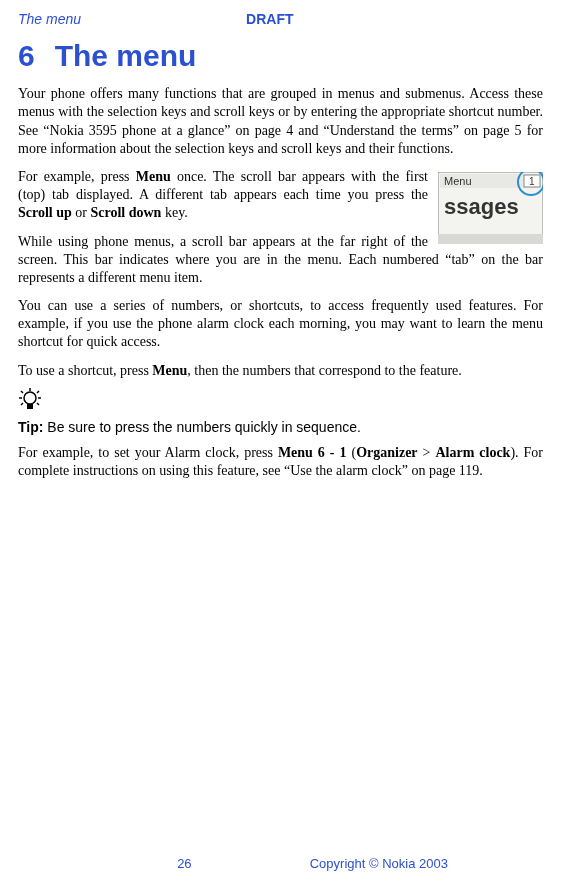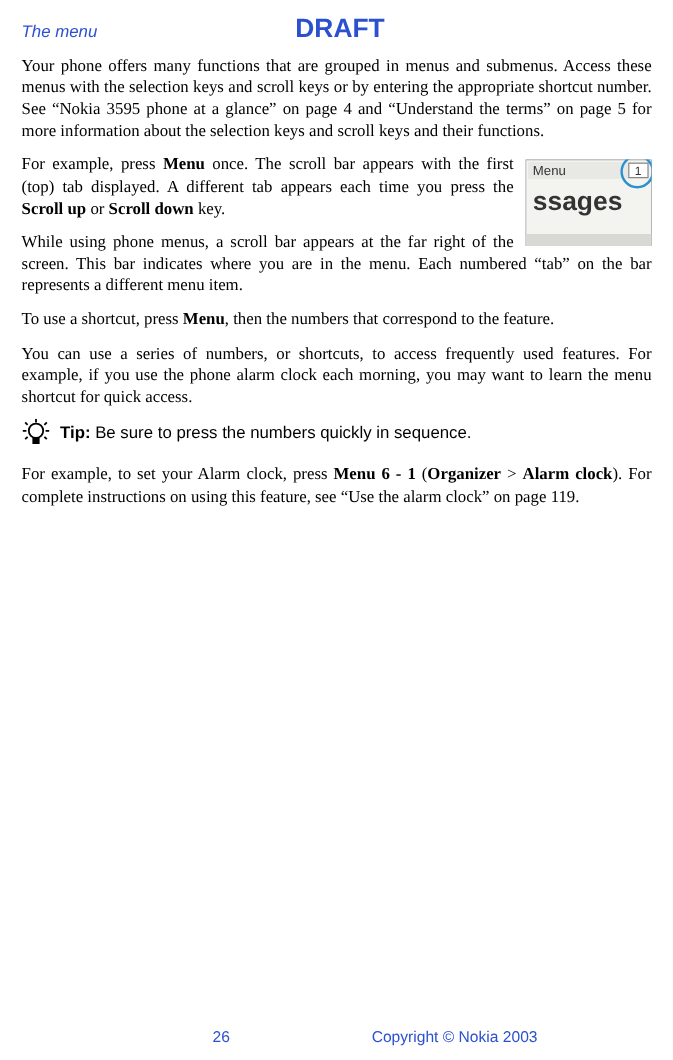--- a/index.html
+++ b/index.html
@@ -24,21 +24,21 @@
   }
   .section-label {
     color: #2b50d0;
     font-style: italic;
     font-size: 14px;
     flex: 0 0 auto;
   }
   .draft {
     color: #2b50d0;
     font-weight: bold;
-    font-size: 22px;
+    font-size: 14px;
     margin-left: 165px;
   }
   .chapter-title {
     color: #2b50d0;
     font-weight: bold;
     font-size: 30px;
     margin: 4px 0 10px 0;
   }
   .chapter-num { margin-right: 20px; }
   .body-text {
@@ -61,20 +61,21 @@
     float: right;
     margin: 4px 0 6px 10px;
     position: relative;
   }
   .phone-svg { display:block; }
   .clearfix::after { content:""; display:block; clear:both; }
   .tip-row {
     display: flex;
     align-items: flex-start;
     margin: 6px 0 8px 0;
+    flex-direction: column;
   }
   .tip-icon { flex: 0 0 auto; margin-right: 8px; margin-top: -2px; }
   .footer {
     position: absolute;
     bottom: 10px;
     left: 0;
     width: 507px;
     display: flex;
     justify-content: space-around;
     font-size: 13px;
@@ -87,20 +88,23 @@
 </head>
 <body>
 
 <div class="page">
 
   <div class="top-row">
     <span class="section-label">The menu</span>
     <span class="draft">DRAFT</span>
   </div>
 
+  <div class="chapter-title">
+    <span class="chapter-num">6</span><span>The menu</span>
+  </div>
 
   <p class="body-text">Your phone offers many functions that are grouped in menus and submenus. Access these menus with the selection keys and scroll keys or by entering the appropriate shortcut number. See “Nokia 3595 phone at a glance” on page 4 and “Understand the terms” on page 5 for more information about the selection keys and scroll keys and their functions.</p>
 
 
   <div class="clearfix">
     <div class="float-img">
       <svg class="phone-svg" width="105" height="72" viewBox="0 0 105 72">
         <rect x="0" y="0" width="105" height="72" fill="#f3f3f0" stroke="#888" stroke-width="1"></rect>
         <rect x="2" y="2" width="101" height="14" fill="#e8e8e4"></rect>
         <text x="6" y="13" font-family="Arial" font-size="11" fill="#333">Menu</text>
@@ -111,25 +115,25 @@
         <circle cx="93" cy="10" r="13" fill="none" stroke="#2b90d0" stroke-width="2"></circle>
       </svg>
     </div>
     <p class="body-text">
       <span>For example, press </span><b>Menu</b><span> once. The scroll bar appears with the first (top) tab displayed. A different tab appears each time you press the </span><b>Scroll up</b><span> or </span><b>Scroll down</b><span> key.</span>
     </p>
     <p class="body-text">While using phone menus, a scroll bar appears at the far right of the screen. This bar indicates where you are in the menu. Each numbered “tab” on the bar represents a different menu item.</p>
   </div>
 
 
+  <p class="body-text">You can use a series of numbers, or shortcuts, to access frequently used features. For example, if you use the phone alarm clock each morning, you may want to learn the menu shortcut for quick access.</p>
+
   <p class="body-text">
     <span>To use a shortcut, press </span><b>Menu</b><span>, then the numbers that correspond to the feature.</span>
   </p>
-
-  <p class="body-text">You can use a series of numbers, or shortcuts, to access frequently used features. For example, if you use the phone alarm clock each morning, you may want to learn the menu shortcut for quick access.</p>
 
   <div class="tip-row">
     <span class="tip-icon">
       <svg width="24" height="26" viewBox="0 0 24 26">
         <circle cx="12" cy="10" r="6" fill="none" stroke="#000" stroke-width="1.5"></circle>
         <rect x="9" y="16" width="6" height="5" fill="#000"></rect>
         <line x1="12" y1="0" x2="12" y2="3" stroke="#000" stroke-width="1.5"></line>
         <line x1="3" y1="3" x2="5" y2="5" stroke="#000" stroke-width="1.5"></line>
         <line x1="21" y1="3" x2="19" y2="5" stroke="#000" stroke-width="1.5"></line>
         <line x1="1" y1="10" x2="4" y2="10" stroke="#000" stroke-width="1.5"></line>

